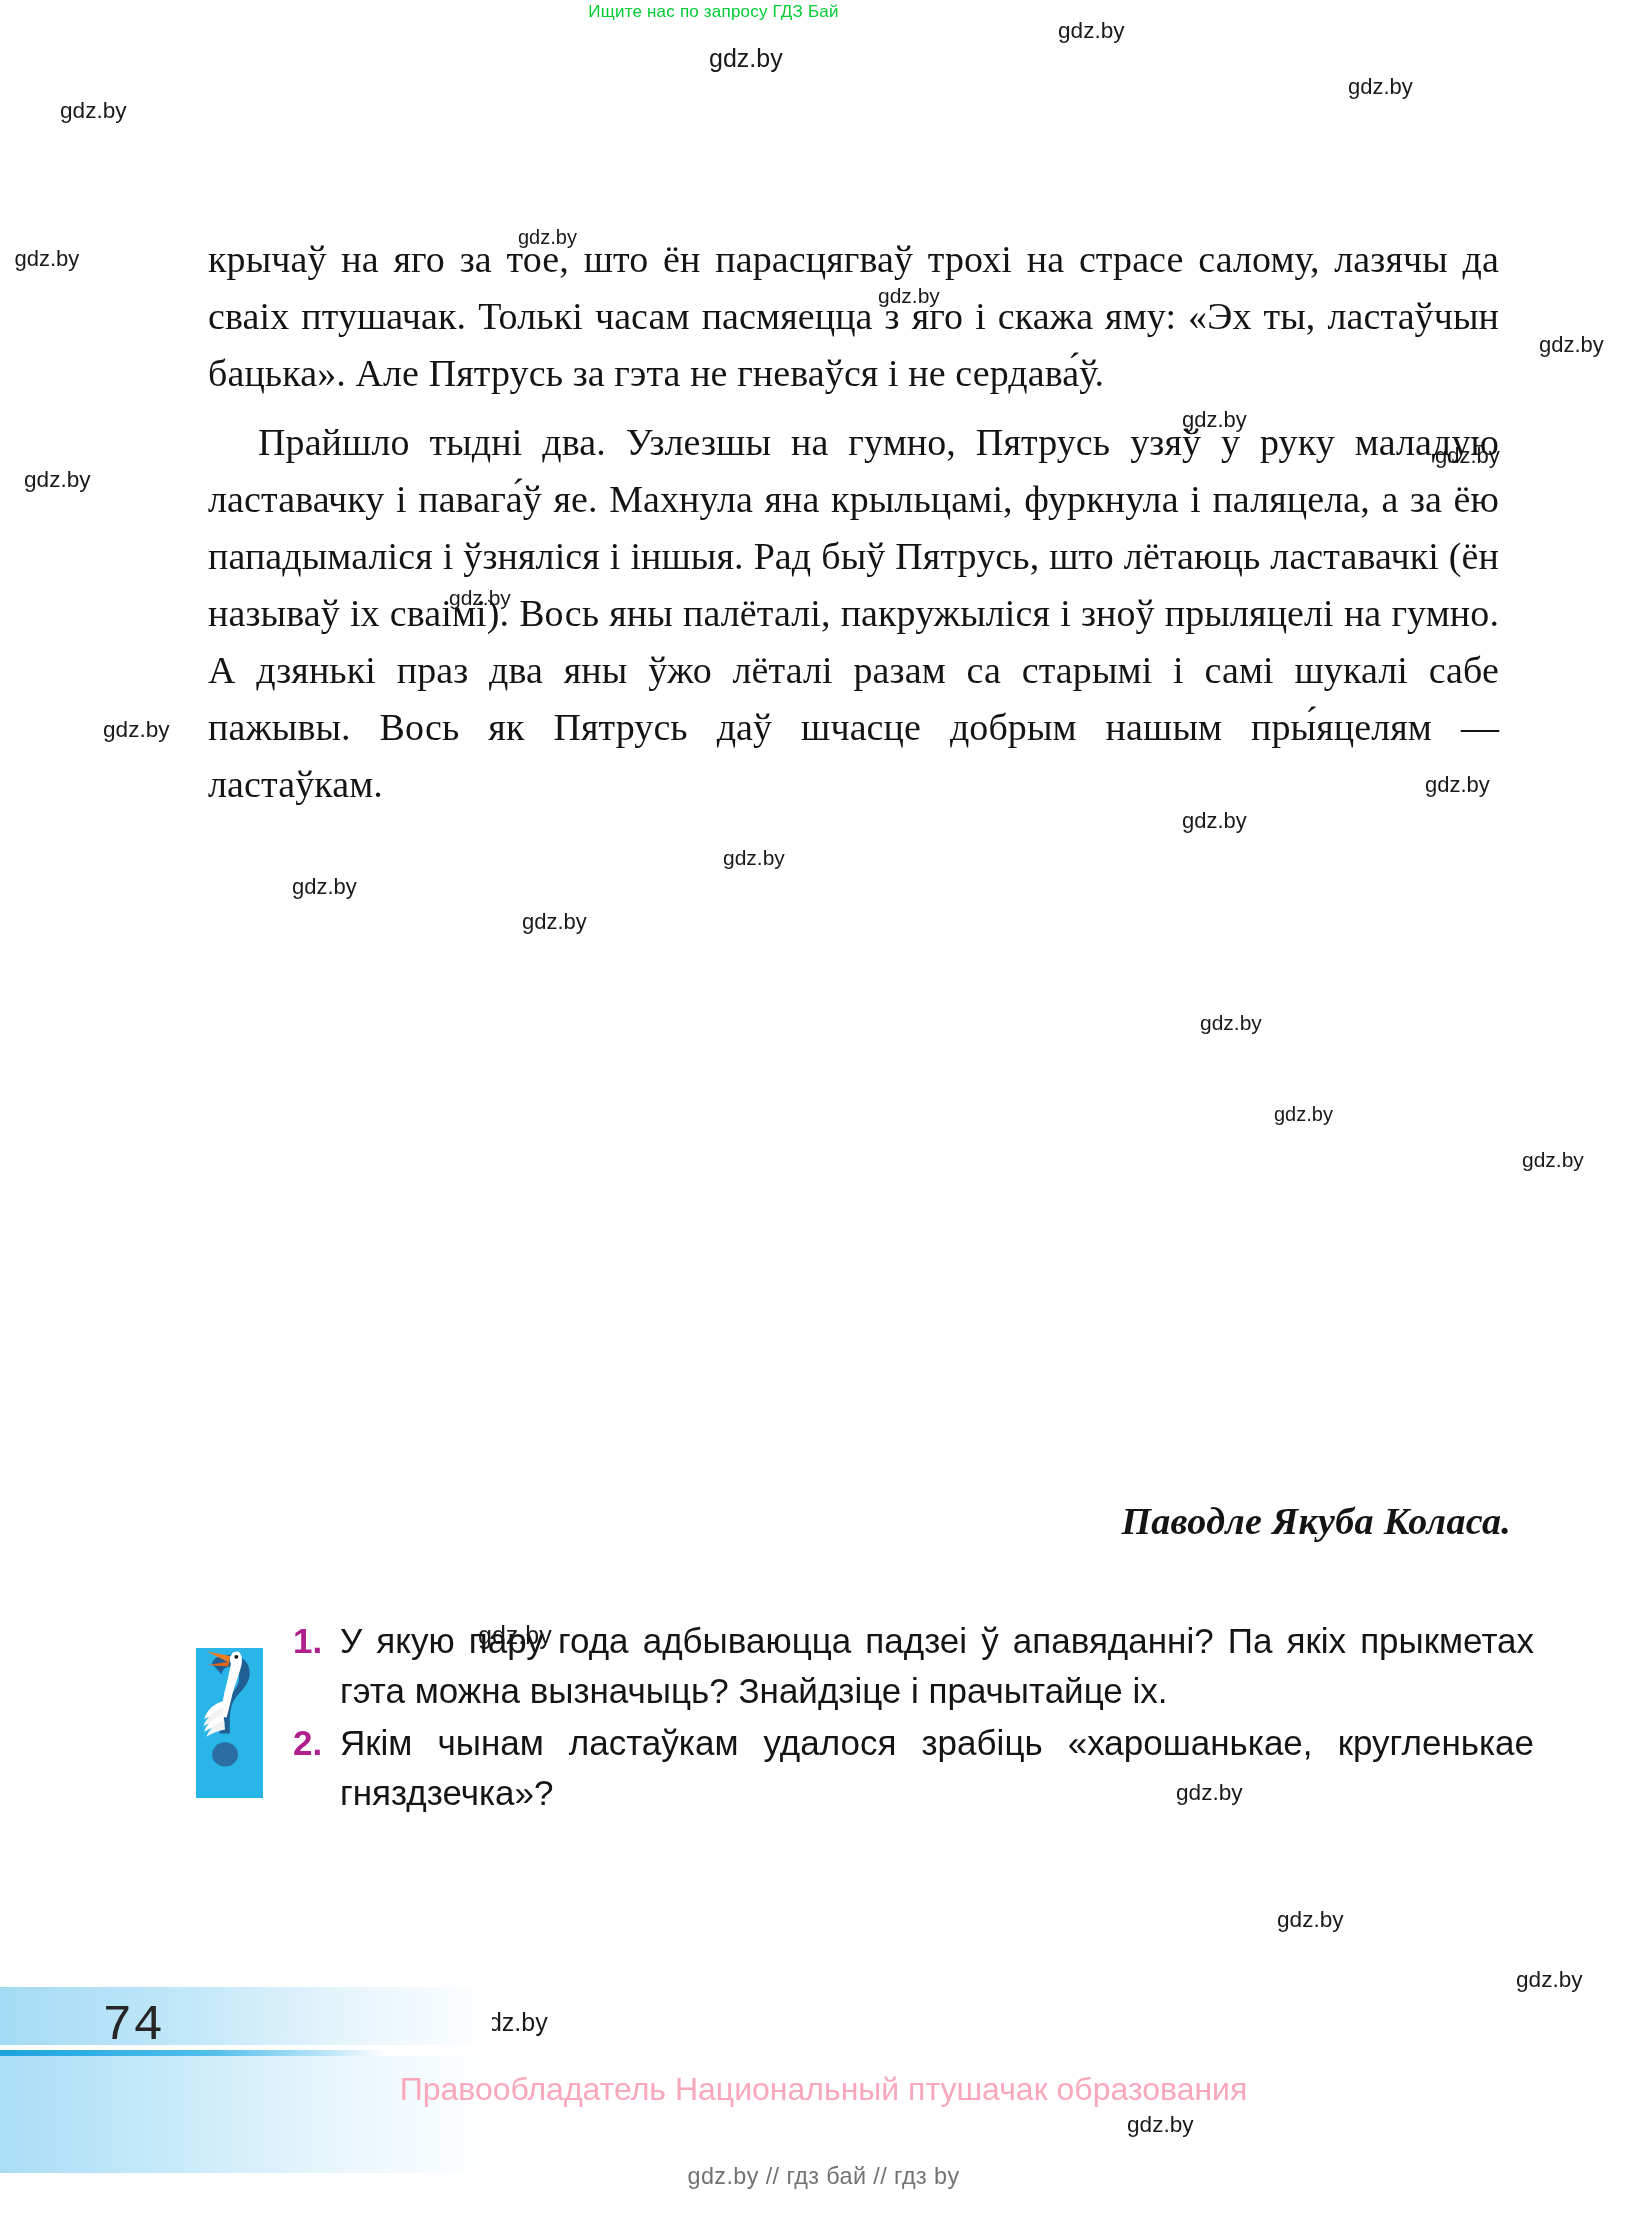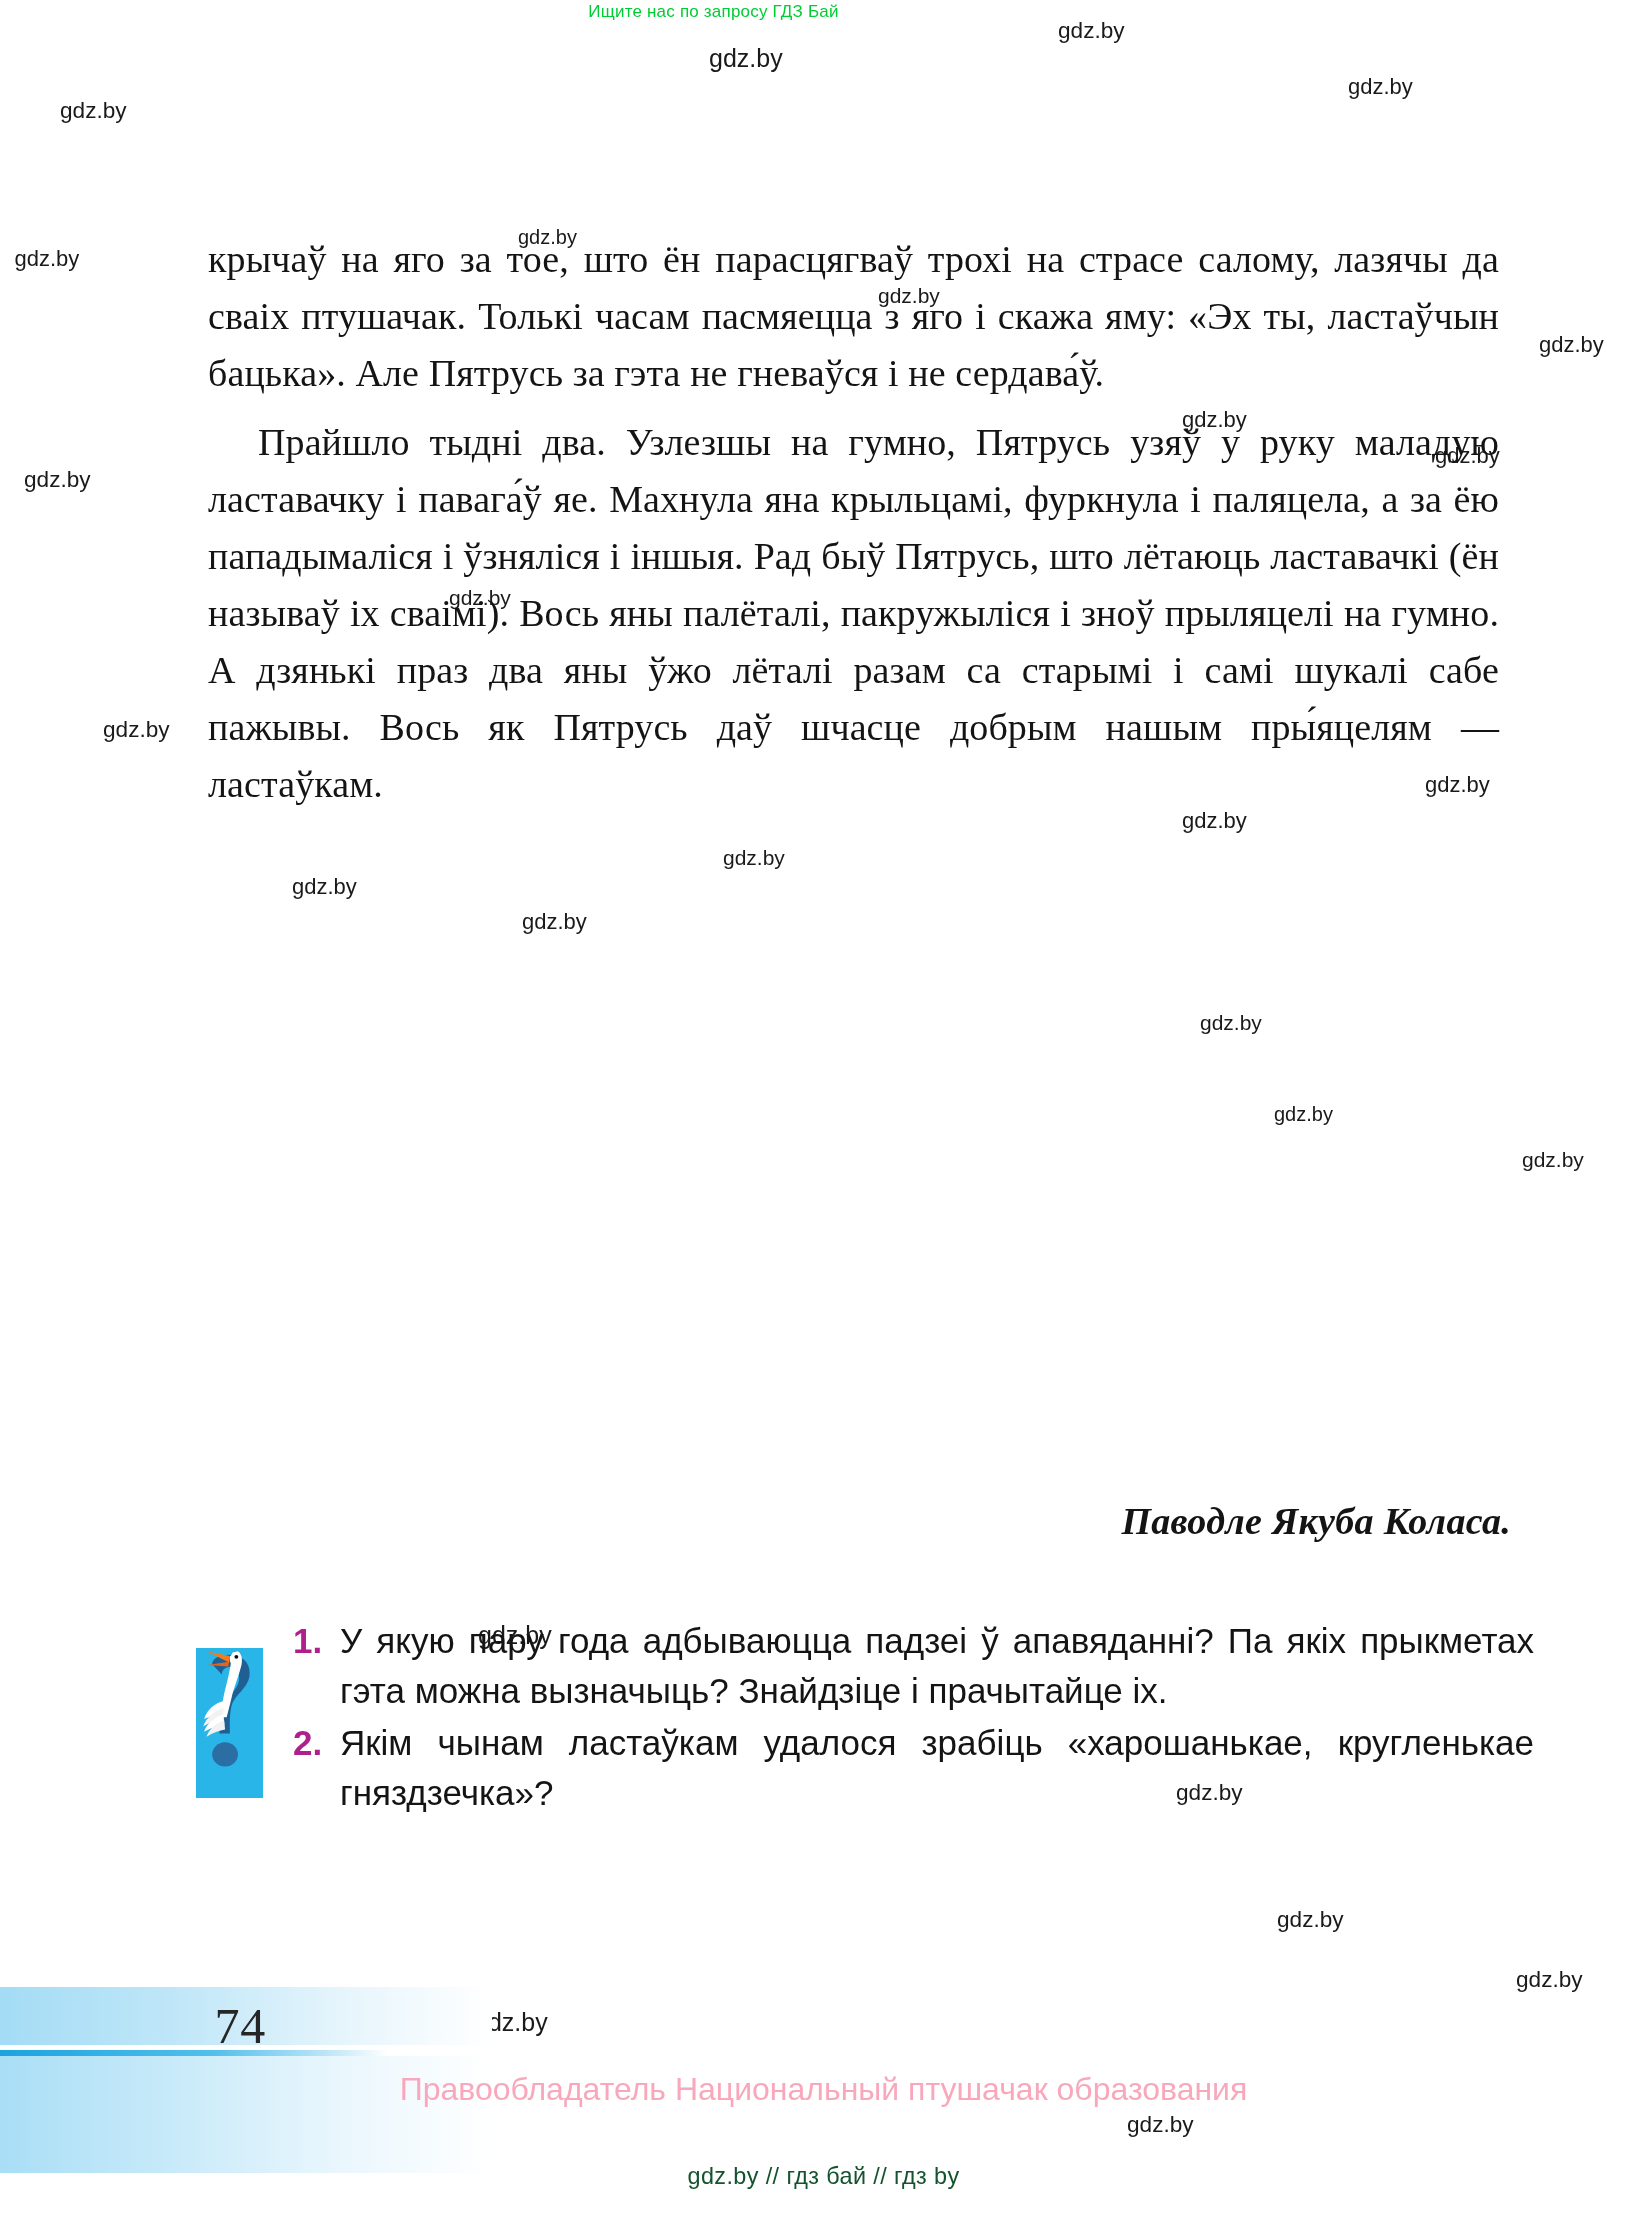--- a/index.html
+++ b/index.html
@@ -146,22 +146,22 @@
     position: absolute;
     left: 0; top: 69px;
     width: 492px; height: 117px;
     background: linear-gradient(to right, #a9def6 0%, #c8eaf9 35%, #eaf7fd 70%, #ffffff 100%);
   }
   .page-number {
     position: absolute;
     left: 0;
     top: 1997px;
     width: 266px;
-    text-align: right;
-    font-family: Liberation Serif, serif;
+    text-align: center;
+    font-family: Liberation Mono, monospace;
     font-size: 50px;
     color: #262626;
     letter-spacing: 0.8px;
   }
 
   .copyright {
     position: absolute;
     left: 0;
     top: 2071px;
     width: 1647px;
@@ -173,21 +173,21 @@
   }
 
   .footer-links {
     position: absolute;
     left: 0;
     top: 2163px;
     width: 1647px;
     text-align: center;
     font-family: "Liberation Sans", sans-serif;
     font-size: 23.4px;
-    color: #14532d;
+    color: #737373;
     letter-spacing: 0.4px;
     white-space: nowrap;
   }
 </style>
 </head>
 <body>
 
 <div class="promo-header">Ищите нас по запросу ГДЗ Бай</div>
 
 <div id="watermark-layer">

